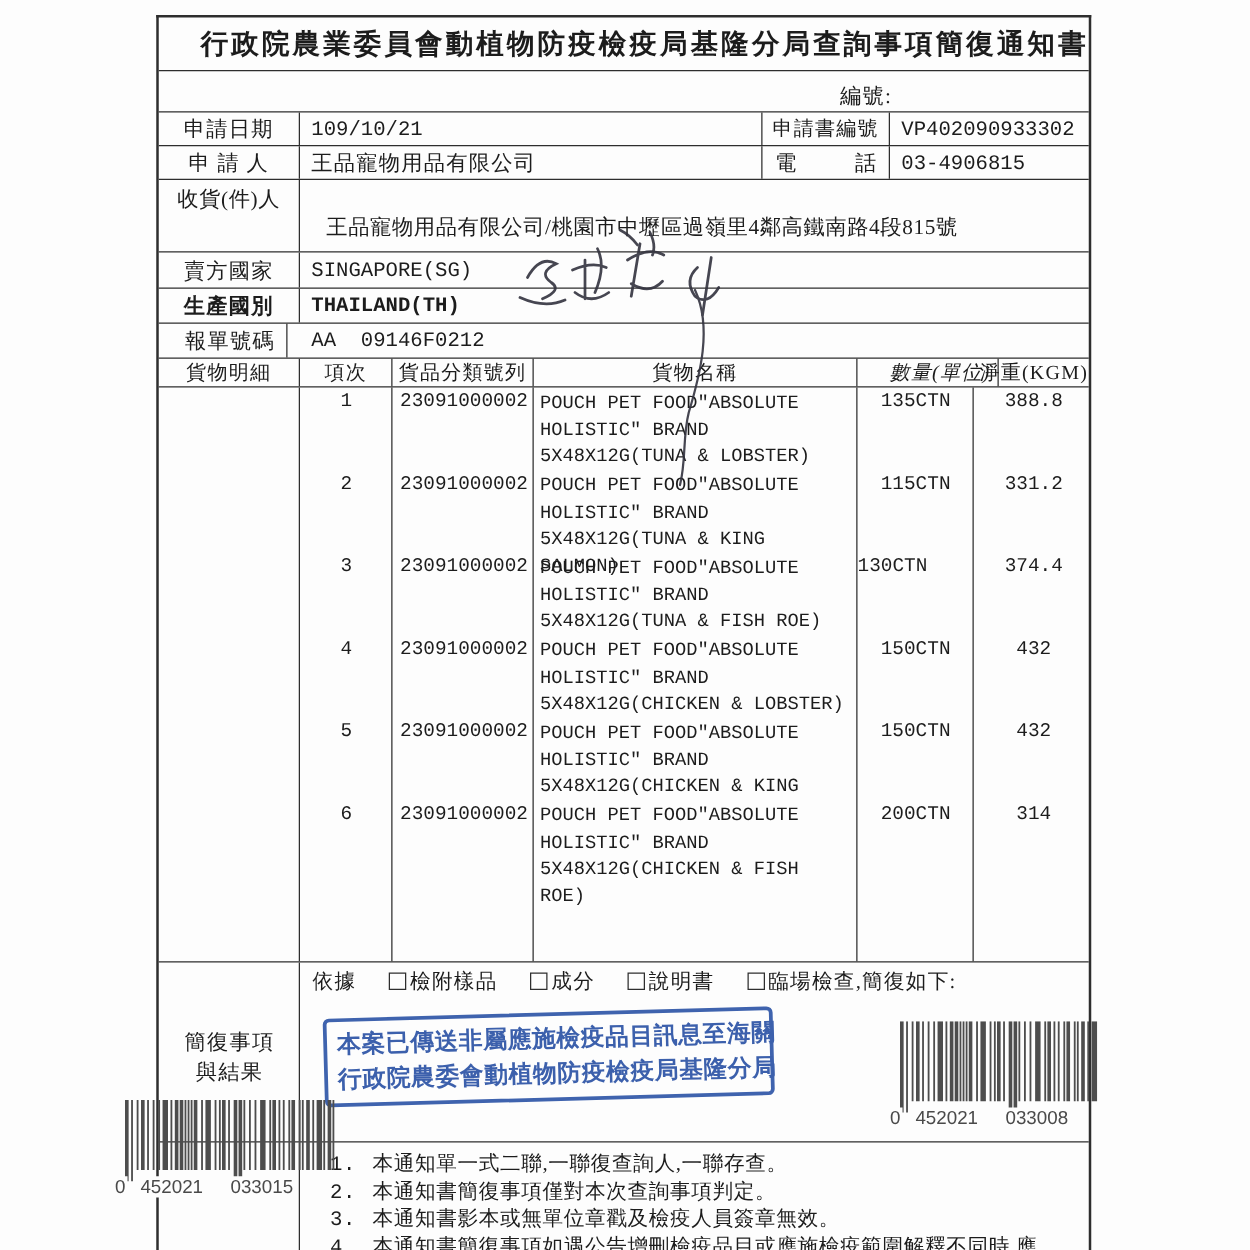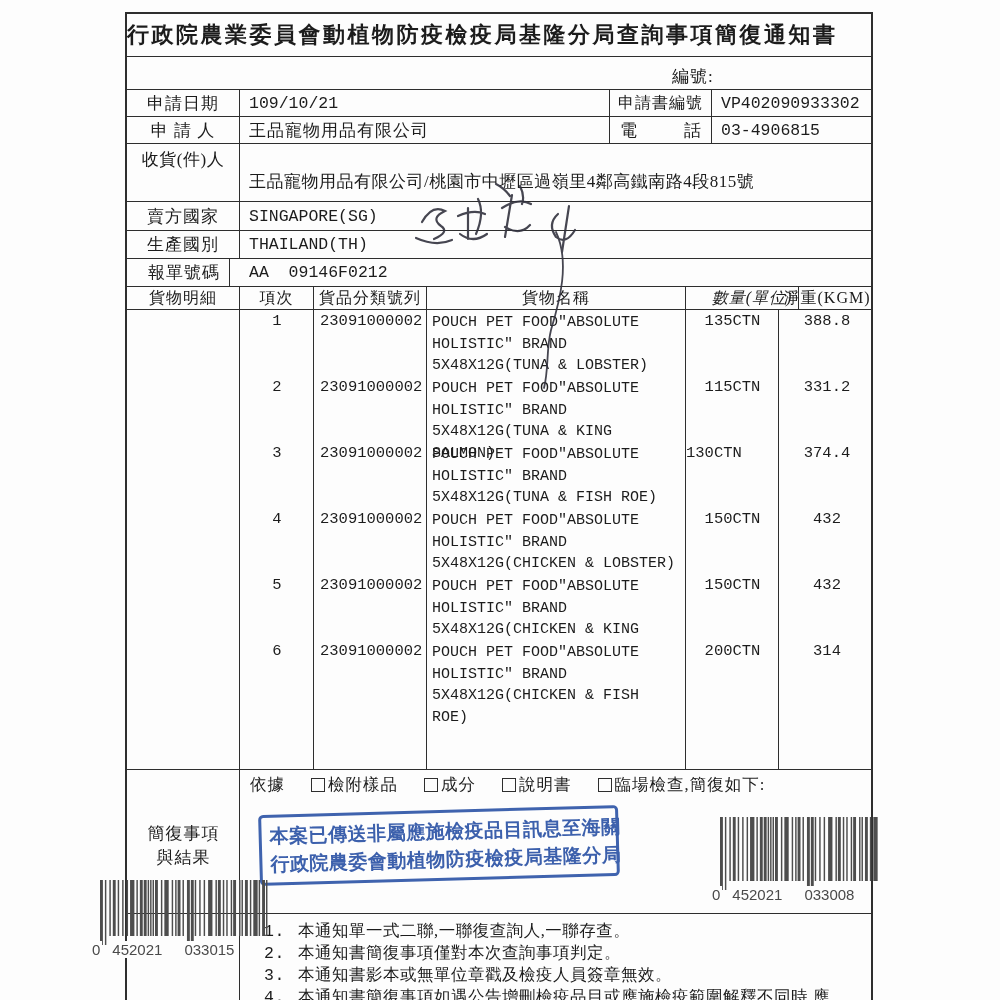--- a/index.html
+++ b/index.html
@@ -7,21 +7,21 @@
           font-family:"Liberation Serif","DejaVu Serif",serif;color:#1c1c1c;}
   
   #doc{position:absolute;left:125px;top:12px;width:748px;height:988px;
        border:2px solid #2e2e2e;border-bottom:none;box-sizing:border-box;background:#fdfdfd;}
   .row{position:relative;box-sizing:border-box;border-bottom:1.5px solid #2e2e2e;}
   .cell{position:absolute;top:0;bottom:0;box-sizing:border-box;}
   .rb{border-right:1.5px solid #2e2e2e;}
   .lab{font-size:17px;letter-spacing:1px;display:flex;align-items:center;justify-content:center;}
   .val{font-family:"Liberation Mono","DejaVu Sans Mono",monospace;font-size:16.5px;
        display:flex;align-items:center;padding-left:9px;}
-  #title-row{height:43px;border-bottom:1.5px solid #2e2e2e;display:flex;align-items:center;justify-content:flex-start;}
+  #title-row{height:43px;border-bottom:1.5px solid #2e2e2e;display:flex;align-items:center;justify-content:flex-end;}
   #doc-title{font-size:22px;font-weight:600;letter-spacing:2.5px;white-space:nowrap;}
   #serial-row{height:33px;}
   #serial-label{position:absolute;left:545px;top:8px;font-size:17px;letter-spacing:1px;text-align:center;}
   .hdr-cell{font-size:16px;display:flex;align-items:center;justify-content:center;letter-spacing:1px;}
   
   #goods-header{height:23px;}
   #goods-body{height:460px;}
   .gcol{position:absolute;top:0;bottom:0;box-sizing:border-box;}
   .g-no,.g-code,.g-qty,.g-wt{position:absolute;font-family:"Liberation Mono","DejaVu Sans Mono",monospace;
         font-size:15.5px;white-space:nowrap;}
@@ -80,29 +80,29 @@
       <div class="cell rb" style="left:113px;width:370px;display:flex;align-items:center;padding-left:9px;font-size:17px;letter-spacing:1px;">王品寵物用品有限公司</div>
       <div class="cell rb" style="left:483px;width:102px;display:flex;align-items:center;justify-content:space-between;padding:0 10px;font-size:17px;">
         <span>電</span>
         <span>話</span>
       </div>
       <div class="cell val" style="left:585px;width:163px;">03-4906815</div>
     </div>
 
     <div class="row" style="height:58px;">
       <div class="cell rb" style="left:0;width:113px;padding-top:4px;text-align:center;font-size:17px;letter-spacing:0.5px;">收貨(件)人</div>
-      <div class="cell" style="left:113px;width:635px;display:flex;align-items:flex-end;padding:0 0 8px 9px;font-size:17px;letter-spacing:0.5px;">王品寵物用品有限公司/桃園市中壢區過嶺里4鄰高鐵南路4段815號</div>
+      <div class="cell" style="left:125px;width:635px;display:flex;align-items:flex-end;padding:0 0 8px 9px;font-size:17px;letter-spacing:0.5px;">王品寵物用品有限公司/桃園市中壢區過嶺里4鄰高鐵南路4段815號</div>
     </div>
 
     <div class="row" style="height:29px;">
       <div class="cell rb lab" style="left:0;width:113px;">賣方國家</div>
       <div class="cell val" style="left:113px;width:635px;">SINGAPORE(SG)</div>
     </div>
 
-    <div class="row" style="height:28px;">
+    <div class="row" style="height:28px;font-weight:bold;">
       <div class="cell rb lab" style="left:0;width:113px;">生產國別</div>
       <div class="cell val" style="left:113px;width:635px;">THAILAND(TH)</div>
     </div>
 
     <div class="row" style="height:28px;">
       <div class="cell rb lab" style="left:12px;width:91px;">報單號碼</div>
       <div class="cell val" style="left:113px;width:635px;white-space:pre;">AA  09146F0212</div>
     </div>
 
     <div id="goods-header" class="row">

